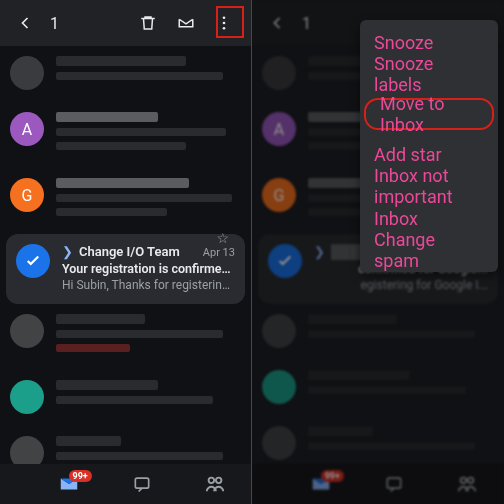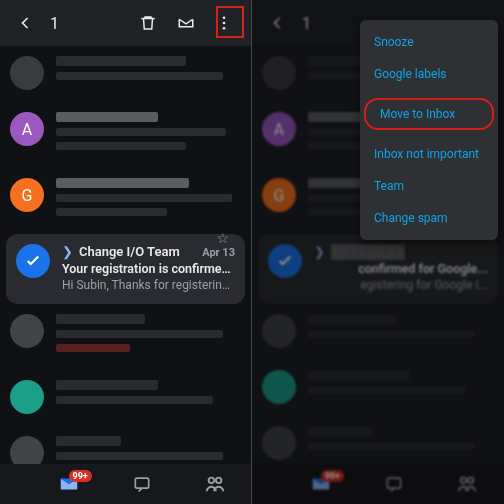--- a/index.html
+++ b/index.html
@@ -15,30 +15,30 @@
     .avatar { width:34px; height:34px; border-radius:50%; flex:0 0 34px; display:flex; align-items:center; justify-content:center; font-size:16px; color:#fff; }
     .col { flex:1; min-width:0; }
     .line { height:10px; border-radius:2px; margin-bottom:6px; }
     .line2 { height:8px; border-radius:2px; margin-bottom:6px; }
     .blurred .line, .blurred .line2 { background:#2a2b2f; }
     .focus { background:#2a2b30; border-radius:12px; margin:0 6px; padding:10px 10px 12px 10px; }
     .focus .avatar { background:#1a73e8; color:#fff; }
     .sender-row { display:flex; align-items:baseline; gap:6px; }
     .sender-arrow { color:#8ab4f8; font-size:13px; }
     .sender-name { font-size:13px; font-weight:600; color:#e8eaed; flex:1; }
-    .date { font-size:11px; color:#9aa0a6;font-weight:bold; }
+    .date { font-size:11px; color:#9aa0a6; }
     .subject { font-size:12.5px; font-weight:600; color:#e8eaed; white-space:nowrap; overflow:hidden; text-overflow:ellipsis; margin-top:2px; }
     .snippet { font-size:12px; color:#9aa0a6; white-space:nowrap; overflow:hidden; text-overflow:ellipsis; margin-top:2px; }
     .star { position:absolute; right:16px; margin-top:-14px; color:#9aa0a6; font-size:14px; }
     .navbar { position:absolute; bottom:0; left:0; right:0; height:40px; background:#17181b; display:flex; align-items:flex-end; justify-content:space-around;padding-left:32px; }
     .nav-item { width:40px; height:40px; display:flex; align-items:center; justify-content:center; color:#9aa0a6; position:relative; }
     .badge { position:absolute; left:20px; top:6px; background:#d93025; color:#fff; font-size:9px; font-weight:700; padding:1px 4px; border-radius:8px; }
     .hl { position:absolute; border:2px solid #d5211a; pointer-events:none; }
     .menu { position:absolute; right:6px; top:20px; background:#2e3033; border-radius:6px; padding:6px 0; width:138px; box-shadow:0 4px 10px rgba(0,0,0,.5); }
-    .menu-item { height:32px; display:flex; align-items:center; padding:0 14px; font-size:12px; color:#0ea5e9; cursor:pointer; }
+    .menu-item { height:32px; display:flex; align-items:center; padding:0 14px; font-size:18px; color:#ec4899; cursor:pointer; }
     .menu-hl { border:2px solid #d5211a; margin:8px 4px; border-radius:14px; }
     .dim { filter:brightness(.55) blur(1.2px); }
     svg { display:block; }
   </style>
 </head>
 <body>
 
 <div class="stage">
 
   <div class="phone">
@@ -252,20 +252,21 @@
         <svg width="22" height="22" viewBox="0 0 24 24" fill="none" stroke="#9aa0a6" stroke-width="2">
             <circle cx="8" cy="8" r="3"></circle>
             <circle cx="16" cy="8" r="3"></circle>
             <path d="M3 20c0-3 3-5 5-5s5 2 5 5M11 20c0-3 3-5 5-5s5 2 5 5"></path>
           </svg>
       </div>
     </div>
 
     <div class="menu" id="menu">
         <div class="menu-item">Snooze</div>
-        <div class="menu-item">Google labels</div>
+        <div class="menu-item">Snooze labels</div>
         <div class="menu-item menu-hl">Move to Inbox</div>
+        <div class="menu-item">Add star</div>
         <div class="menu-item">Inbox not important</div>
-        <div class="menu-item">Team</div>
+        <div class="menu-item">Inbox</div>
         <div class="menu-item">Change spam</div>
       </div>
   </div>
 </div>
 
 </body></html>

